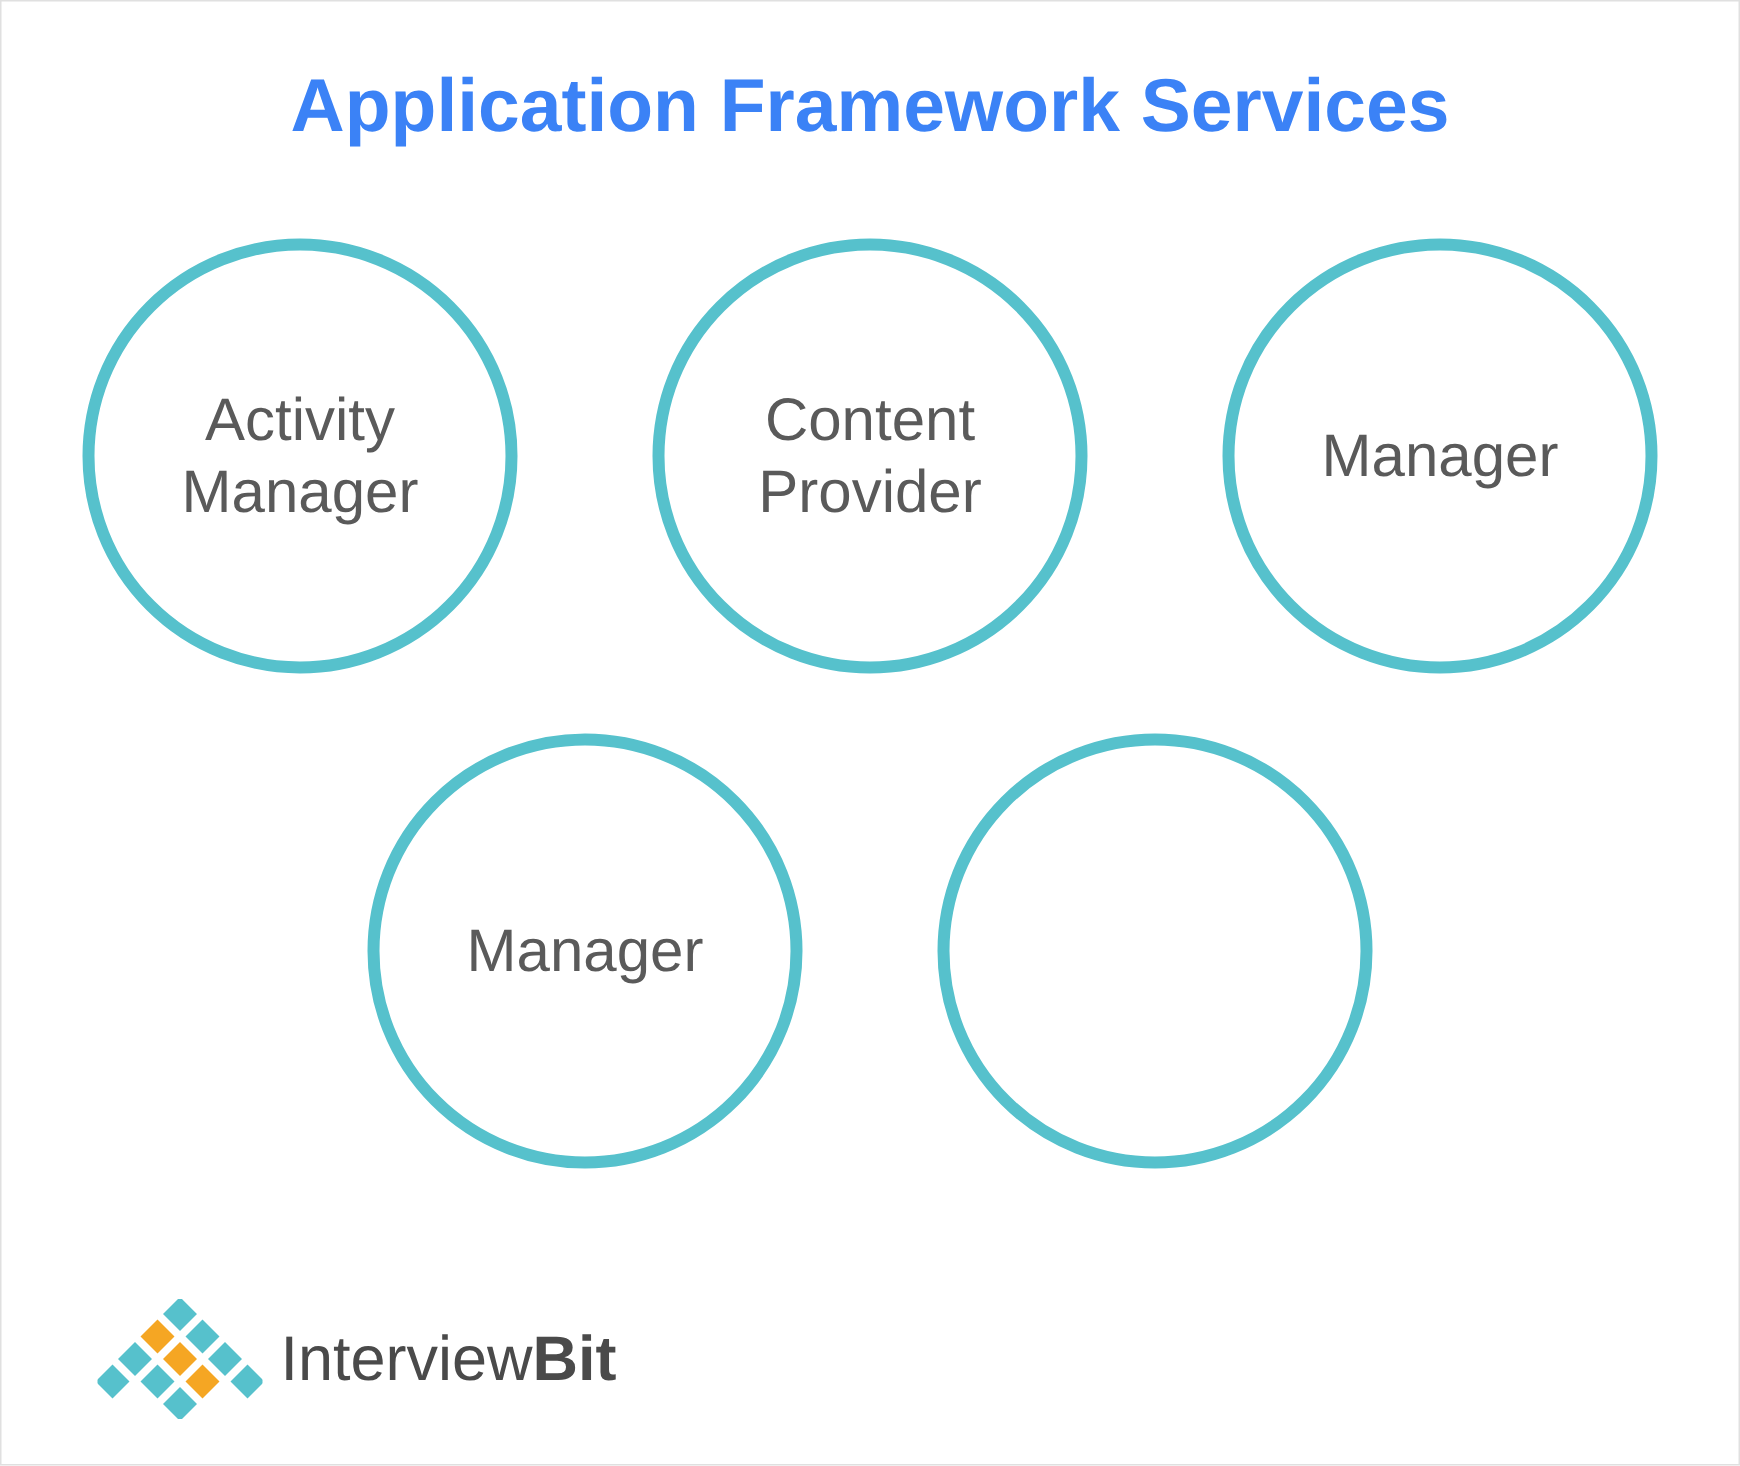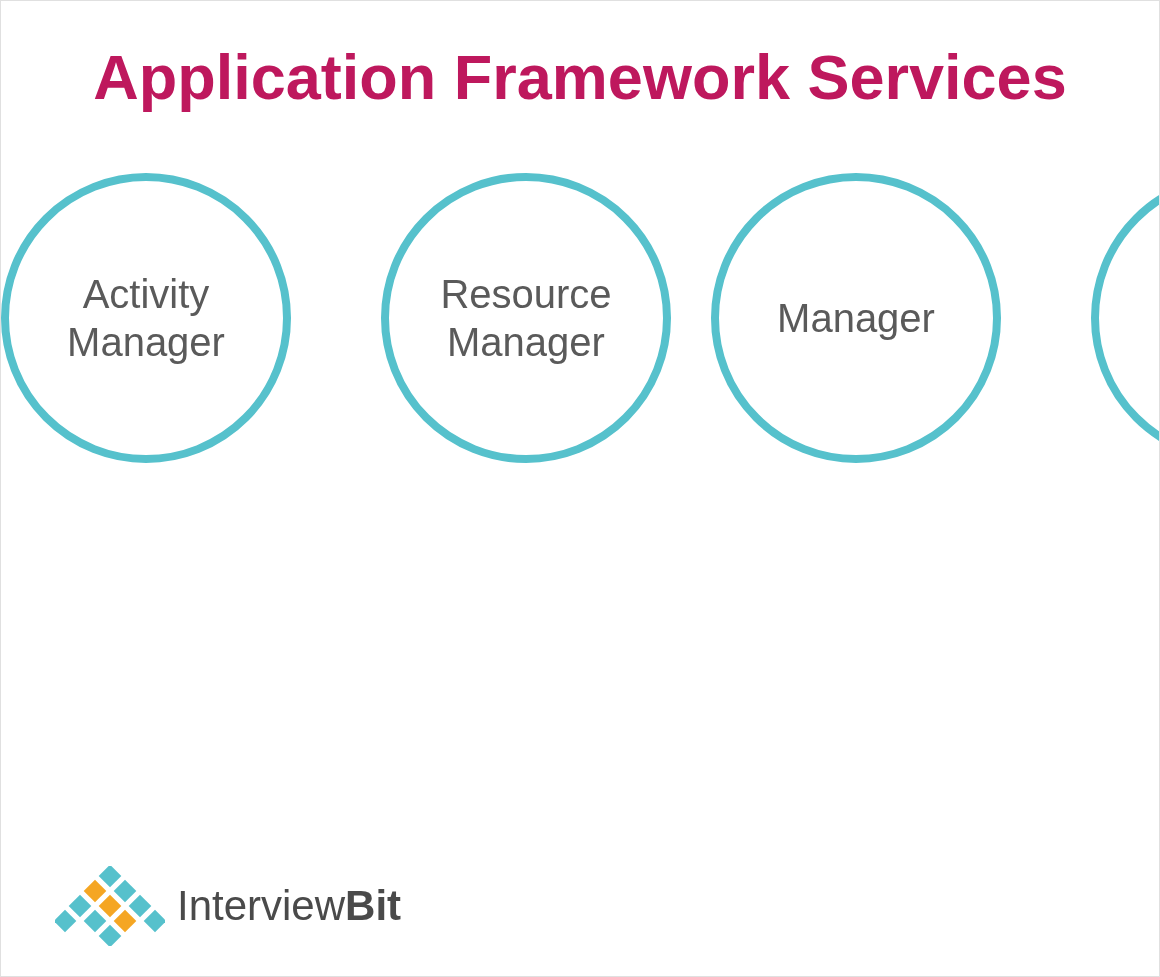--- a/index.html
+++ b/index.html
@@ -10,29 +10,29 @@
     body {
       width: 1160px;
       height: 977px;
       background: #ffffff;
       font-family: 'Segoe UI', -apple-system, BlinkMacSystemFont, sans-serif;
       position: relative;
       border: 1px solid #e0e0e0;
     }
     .title {
       text-align: center;
-      font-size: 63px;
+      font-size: 50px;
       font-weight: 600;
-      color: #be185d;
+      color: #3b82f6;
       padding-top: 40px;
       padding-bottom: 60px;
     }
     .circles-container {
       display: flex;
-      flex-direction: row;
+      flex-direction: column;
       align-items: center;
       gap: 40px;
     }
     .row {
       display: flex;
       justify-content: center;
       gap: 90px;
     }
     .circle {
       width: 290px;
@@ -47,21 +47,21 @@
     }
     .circle-text {
       font-size: 40px;
       font-weight: 500;
       color: #5a5a5a;
       line-height: 1.2;
     }
     .logo-container {
       position: absolute;
       bottom: 30px;
-      left: 54px;
+      left: 64px;
       display: flex;
       align-items: center;
       gap: 12px;
     }
     .logo-icon {
       width: 110px;
       height: 80px;
       position: relative;
     }
     .logo-text {
@@ -81,34 +81,38 @@
 <div class="circles-container">
   <div class="row">
     <div class="circle">
       <div class="circle-text">
         <div>Activity</div>
         <div>Manager</div>
       </div>
     </div>
     <div class="circle">
       <div class="circle-text">
-        <div>Resource</div>
+        <div>Content</div>
+        <div>Provider</div>
+      </div>
+    </div>
+    <div class="circle">
+      <div class="circle-text">
         <div>Manager</div>
       </div>
     </div>
   </div>
   <div class="row">
     <div class="circle">
       <div class="circle-text">
         <div>Manager</div>
       </div>
     </div>
     <div class="circle">
       <div class="circle-text">
-        <div>View</div>
       </div>
     </div>
   </div>
 </div>
 
 <div class="logo-container">
   <div class="logo-icon">
     <svg width="110" height="80" viewBox="0 0 110 80">
       <g transform="translate(55,40)">
 

